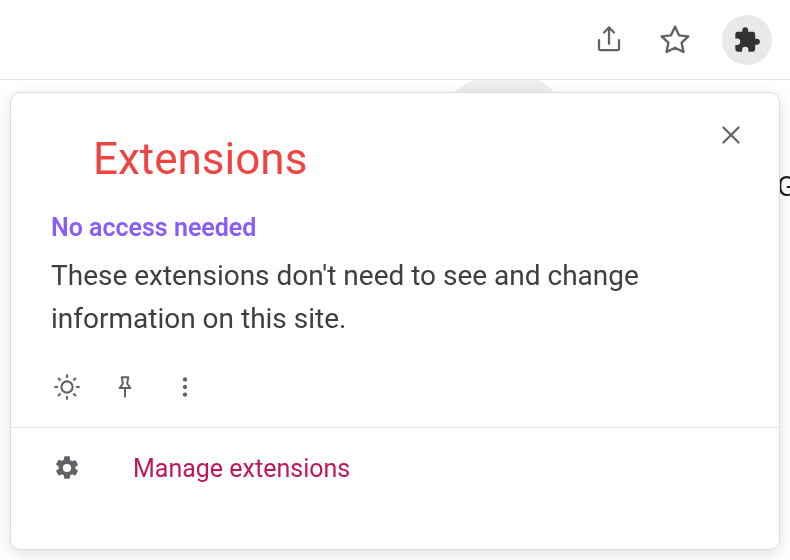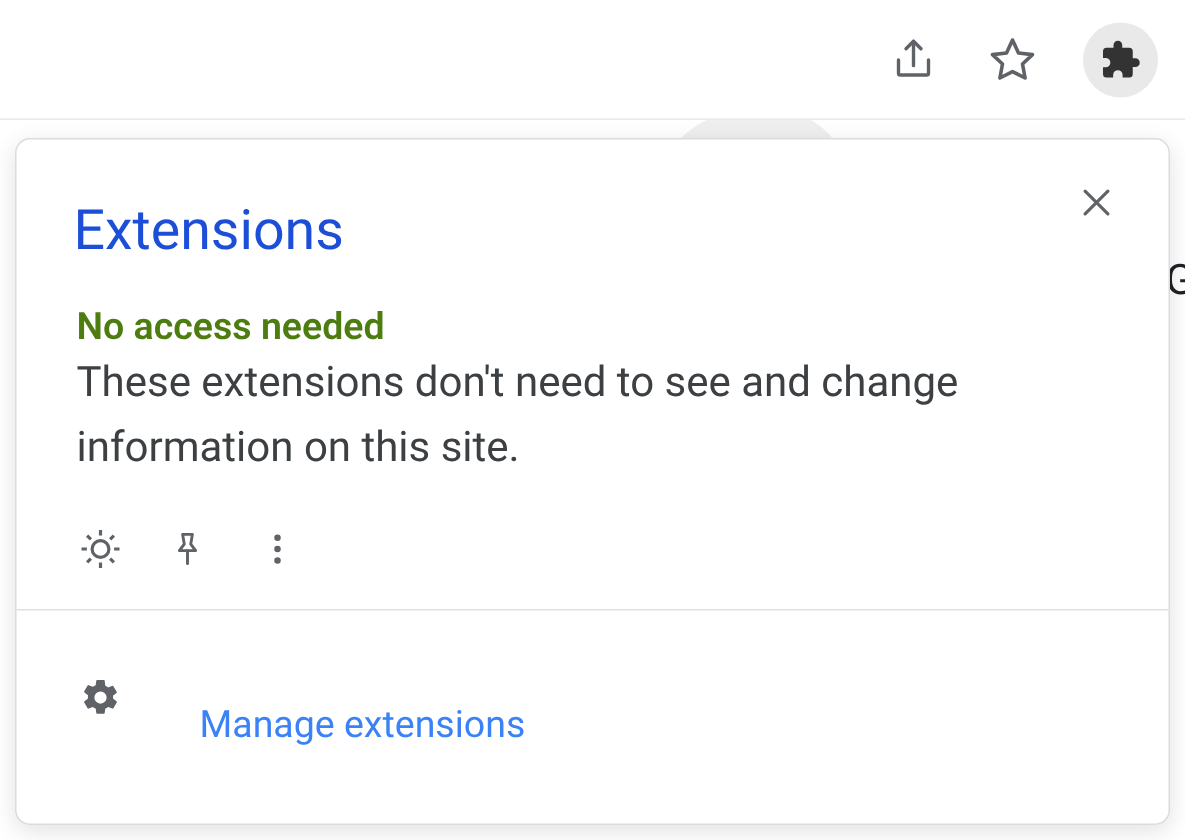--- a/index.html
+++ b/index.html
@@ -57,43 +57,44 @@
     display: flex;
     flex-direction: column;
   }
   .panel-header {
     display: flex;
     align-items: flex-start;
     justify-content: space-between;
     padding: 22px 28px 10px 38px;
   }
   .panel-title {
-    font-size: 37px;
+    font-size: 44px;
     font-weight: 400;
-    color: #1d4ed8;
+    color: #ef4444;
     margin-top: 18px;
+    margin-left: 44px;
   }
   .close-btn {
     font-size: 30px;
     color: #5f6368;
     cursor: pointer;
     width: 40px;
     height: 40px;
     display: flex;
     align-items: center;
     justify-content: center;
   }
   .section {
     padding: 18px 40px 6px 40px;
   }
   .section-title {
     font-size: 25px;
     font-weight: 600;
-    color: #4d7c0f;
-    margin-bottom: 0;
+    color: #8b5cf6;
+    margin-bottom: 12px;
   }
   .section-desc {
     font-size: 28px;
     color: #3c4043;
     line-height: 1.55;
   }
   .ext-row {
     display: flex;
     align-items: center;
     padding: 24px 36px 24px 36px;
@@ -126,23 +127,22 @@
   }
   .footer-row {
     display: flex;
     align-items: center;
     padding: 26px 36px 28px 36px;
     gap: 16px;
     cursor: pointer;
   }
   .footer-label {
     font-size: 25px;
-    color: #3b82f6;
+    color: #be185d;
     padding-left: 30px;
-    margin-top: 36px;
   }
   .side-char {
     position: absolute;
     top: 170px;
     right: -6px;
     font-size: 28px;
     color: #202124;
   }
   
   .wm {

